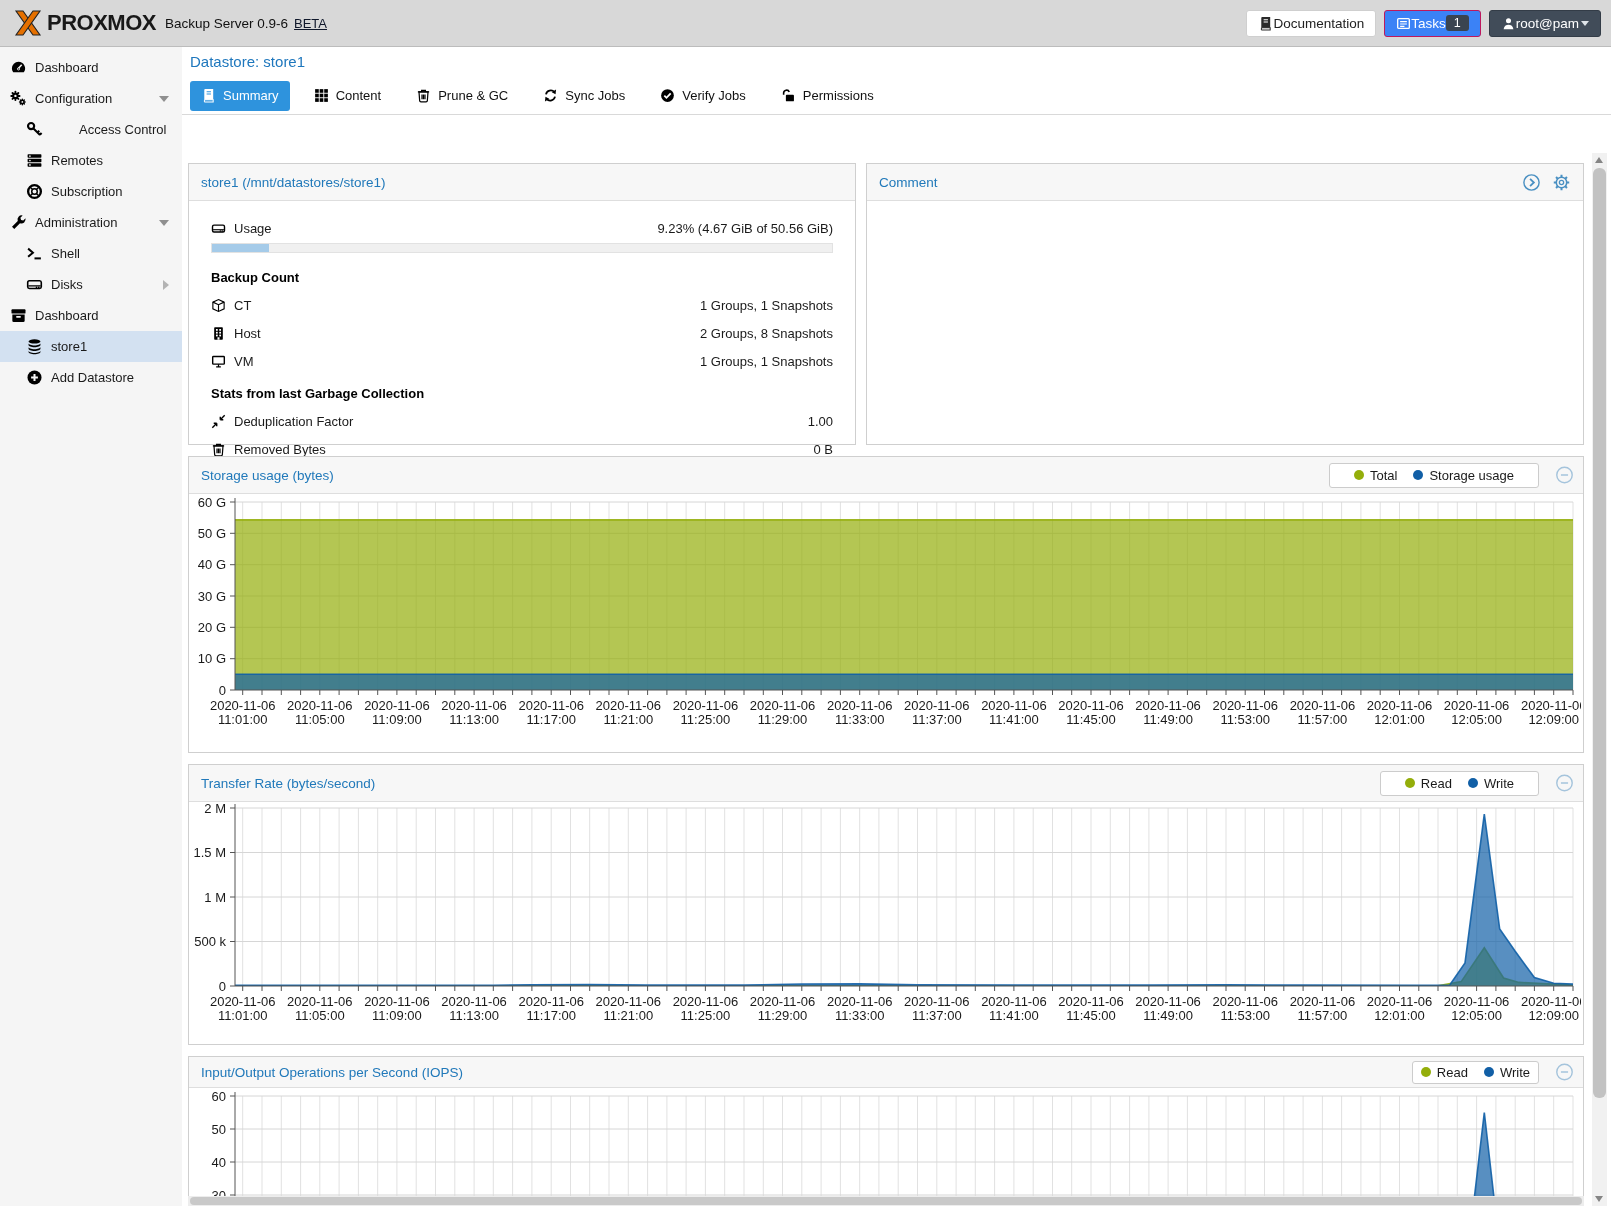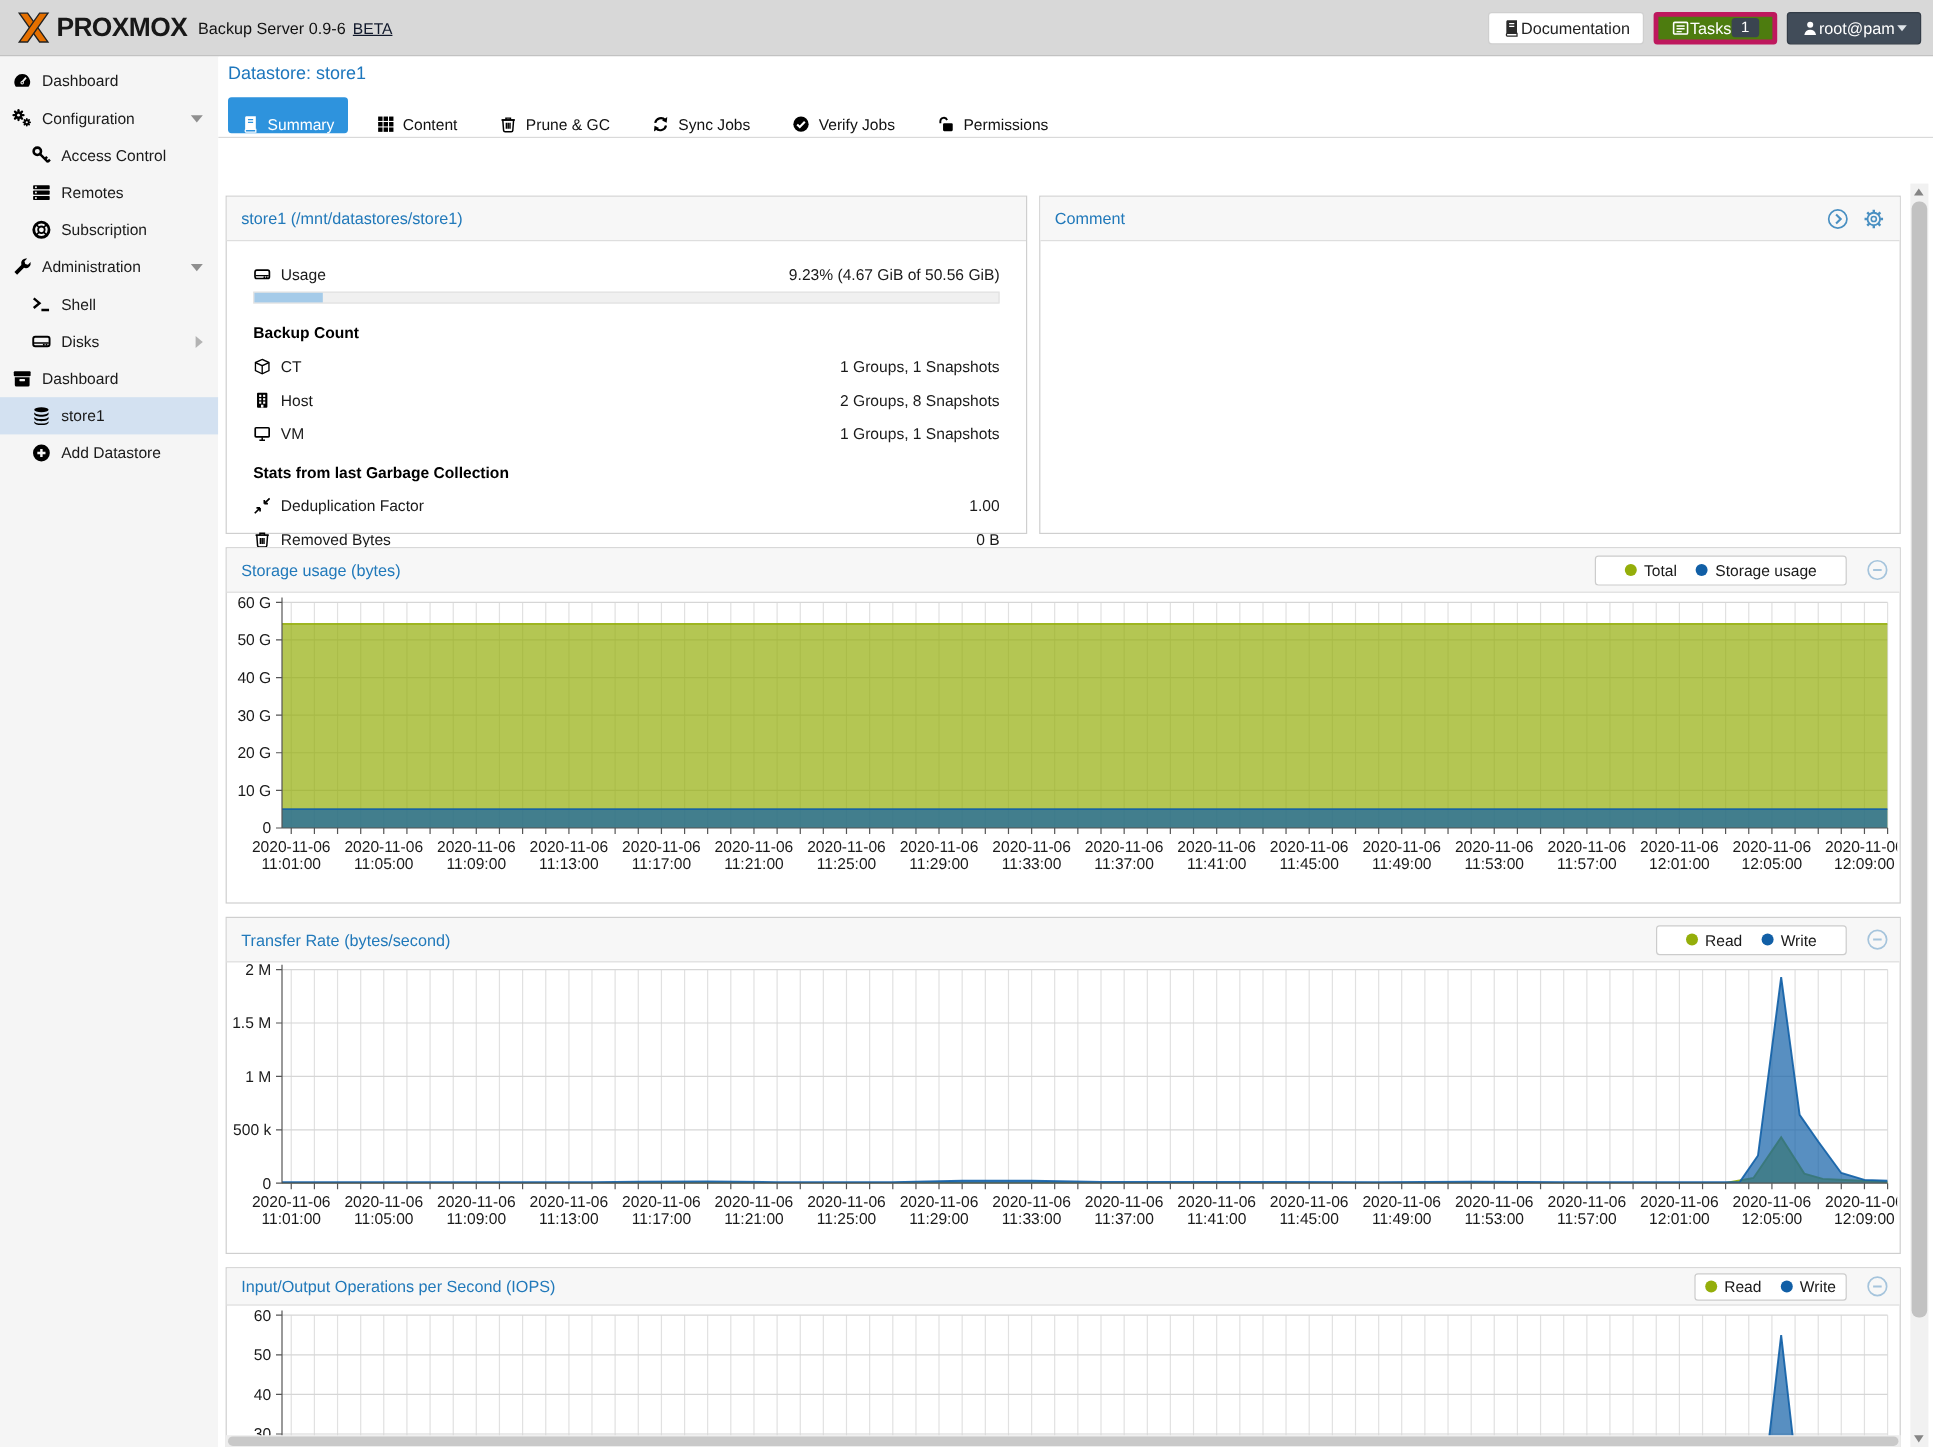--- a/index.html
+++ b/index.html
@@ -10,39 +10,39 @@
   .topbar{position:absolute;top:0;left:0;right:0;height:47px;background:#d8d8d8;border-bottom:1px solid #bcbcbc;display:flex;align-items:center;box-sizing:border-box}
   .logo{display:flex;align-items:center;padding-left:12px}
   .logo svg{width:32px;height:32px;margin-right:3px}
   .brand{font-weight:bold;font-size:22px;letter-spacing:-.5px;color:#181818}
   .product{margin-left:9px;font-size:13.5px;color:#111}
   .beta{color:#0f172a;text-decoration:underline;margin-left:6px;font-size:13px;cursor:pointer}
   .topbtns{margin-left:auto;display:flex;gap:8px;padding-right:10px;align-items:center}
   .btn{height:27px;display:flex;align-items:center;gap:0;padding:0 11px;border-radius:3px;font-size:13.5px;cursor:pointer;box-sizing:border-box}
   .btn svg{width:15px;height:15px}
   .btn-doc{background:#fff;border:1px solid #cfcfcf;color:#222}
-  .btn-tasks{background:#4d7c0f;border:4px solid #be185d;color:#fff}
+  .btn-tasks{background:#3b82f6;border:1px solid #be185d;color:#fff}
   .badge{background:#3a4450;border-radius:3px;padding:1px 8px;font-size:12.5px;color:#fff}
   .btn-user{background:#414c59;border:1px solid #333c47;color:#fff}
   .wchev{width:0;height:0;border-left:4px solid transparent;border-right:4px solid transparent;border-top:5px solid #dfe4e9;margin-left:2px}
 
   
   .sidebar{position:absolute;top:47px;left:0;width:182px;bottom:0;background:#f5f5f5;padding-top:5px;box-sizing:border-box}
   .side-item{position:relative;height:31px;display:flex;align-items:center;cursor:pointer;box-sizing:border-box}
   .side-item .sicon{width:17px;height:17px;margin-right:8px;flex:none;display:flex}
   .side-item .sicon svg{width:100%;height:100%}
   .side-item.sel{background:#d3e1f1}
   .caret-down{position:absolute;right:13px;width:0;height:0;border-left:5px solid transparent;border-right:5px solid transparent;border-top:6px solid #8f8f8f}
   .caret-right{position:absolute;right:13px;width:0;height:0;border-top:5px solid transparent;border-bottom:5px solid transparent;border-left:6px solid #b3b3b3}
 
   
   .main{position:absolute;left:182px;top:47px;right:0;bottom:0;background:#fff}
   .page-title{position:absolute;left:8px;top:6px;font-size:15px;color:#1e77bd}
   .tabbar{position:absolute;left:8px;top:33px;height:31px;display:flex;gap:13px;align-items:center}
-  .tab{display:flex;align-items:flex-end;gap:7px;height:30px;padding:0 11px;border-radius:3px;color:#111;cursor:pointer}
+  .tab{display:flex;align-items:center;gap:7px;height:30px;padding:0 11px;border-radius:3px;color:#111;cursor:pointer}
   .tab .ticon{width:15px;height:15px;display:flex}
   .tab .ticon svg{width:100%;height:100%}
   .tab.active{background:#2e93dd;color:#fff}
   .tabline{position:absolute;left:0;right:0;top:67px;border-bottom:1px solid #d9d9d9}
   .toolbar{position:absolute;left:0;right:0;top:68px;height:37px;background:#fff;border-bottom:1px solid #e3e3e3}
   .combo{position:absolute;right:12px;top:6px;width:168px;height:26px;border:1px solid #bdbdbd;border-radius:2px;background:#fff;display:flex;align-items:center;padding:0 9px;cursor:pointer;box-sizing:border-box}
   .cchev{margin-left:auto;width:0;height:0;border-left:4px solid transparent;border-right:4px solid transparent;border-top:5px solid #7a7a7a}
 
   .scrollarea{position:absolute;left:0;right:20px;top:106px;bottom:0;overflow:hidden;background:#fff}
   .panel{position:absolute;background:#fff;border:1px solid #cfcfcf;box-sizing:border-box}
@@ -155,21 +155,21 @@
               <rect x="10.9" y="7.9" width="1.4" height="6.6" rx=".7" transform="rotate(90 11.6 11.2)"></rect>
               <rect x="10.9" y="7.9" width="1.4" height="6.6" rx=".7" transform="rotate(135 11.6 11.2)"></rect>
               <circle cx="11.6" cy="11.2" r="2.1"></circle>
               <circle cx="11.6" cy="11.2" r=".85" fill="#f5f5f5"></circle>
             </g>
           </svg>
         </span>
         <span>Configuration</span>
         <span class="caret-down"></span>
       </div>
-      <div class="side-item" style="padding-left: 26px;">
+      <div class="side-item" style="padding-left: 26px; gap: 28px;">
         <span class="sicon">
           <svg viewBox="0 0 16 16" fill="none" stroke="#000">
             <circle cx="4.8" cy="4.8" r="2.9" stroke-width="2"></circle>
             <path d="M7 7l6.2 6.2M10.8 10.8l1.7-1.7M13 13l1.7-1.7" stroke-width="1.9"></path>
           </svg>
         </span>
         <span>Access Control</span>
       </div>
       <div class="side-item" style="padding-left: 26px;">
         <span class="sicon">

